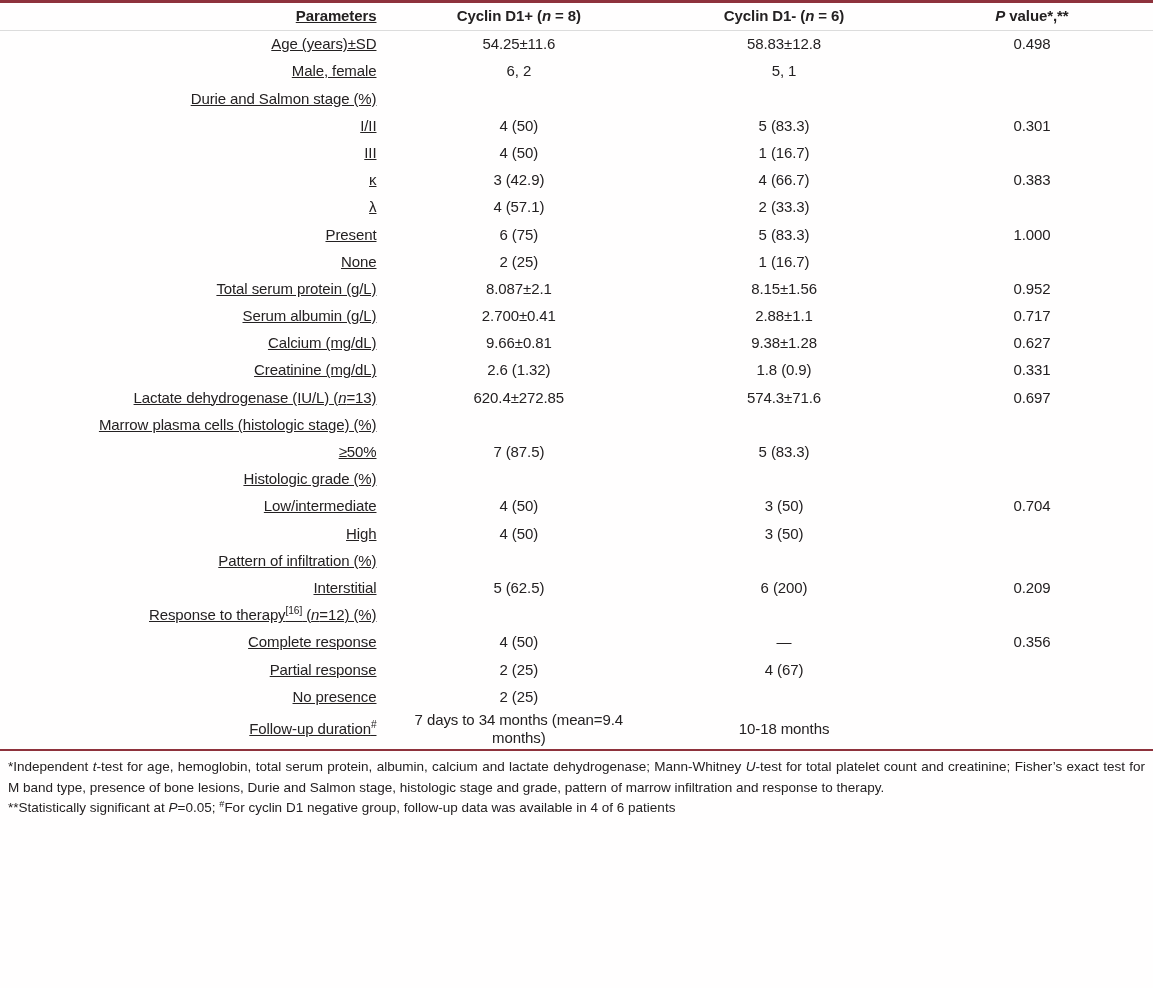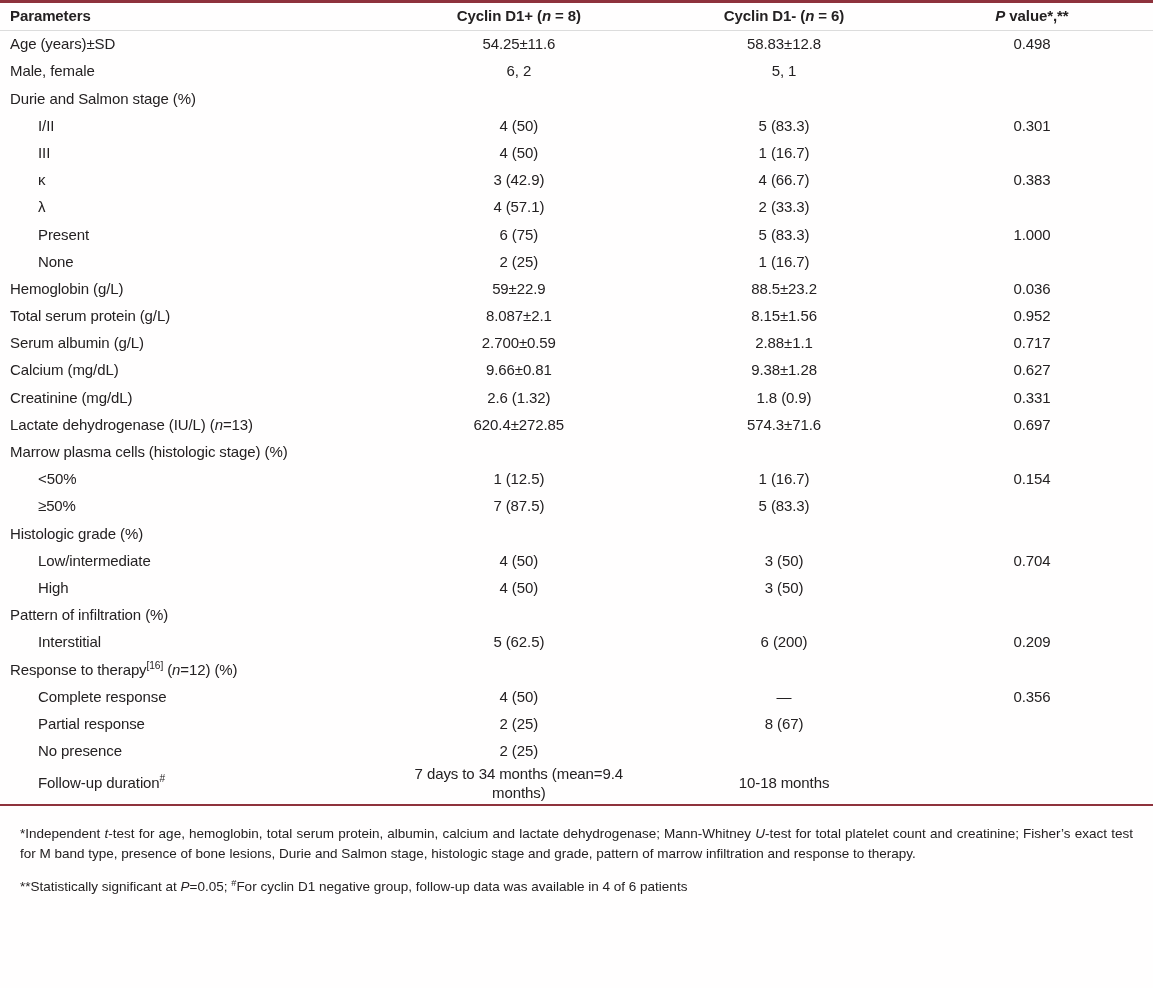--- a/index.html
+++ b/index.html
@@ -19,31 +19,31 @@
   .tbl col.c3{width:22%;} .tbl col.c4{width:21%;}
   .tbl th,.tbl td{
     font-size:15px;line-height:1.25;padding:0 16px;
     text-align:center;vertical-align:middle;font-weight:normal;
     letter-spacing:-0.1px;
   }
   .tbl thead th{
     font-weight:700;height:27px;border-bottom:1px solid #dcdcdc;
   }
   .tbl thead th:first-child,.tbl tbody td:first-child{
-    text-align:left;padding-left:10px;padding-right:4px;
+    text-align:right;padding-left:10px;padding-right:4px;text-decoration:underline;
   }
   .tbl tbody td{height:27.2px;}
   .tbl tr.sub td:first-child{padding-left:38px;}
   sup{font-size:68%;line-height:0;}
   i{font-style:italic;}
   .footnotes{
     box-sizing:border-box;margin-top:1px;border-top:2px solid #8e323c;
     padding:6px 8px 0 8px;font-size:13.5px;line-height:1.52;color:#242122;
   }
-  .footnotes p{margin:12px;}
+  .footnotes p{margin:0;}
   .footnotes p.justified{text-align:justify;}
 </style>
 </head>
 <body>
 
 <div class="sheet">
   <table class="tbl">
     <colgroup>
       <col class="c1">
         <col class="c2">
@@ -107,34 +107,28 @@
           <td>5 (83.3)</td>
           <td>1.000</td>
         </tr>
         <tr class="sub">
           <td>None</td>
           <td>2 (25)</td>
           <td>1 (16.7)</td>
           <td></td>
         </tr>
         <tr>
-          <td>Hemoglobin (g/L)</td>
-          <td>59±22.9</td>
-          <td>88.5±23.2</td>
-          <td>0.036</td>
-        </tr>
-        <tr>
           <td>Total serum protein (g/L)</td>
           <td>8.087±2.1</td>
           <td>8.15±1.56</td>
           <td>0.952</td>
         </tr>
         <tr>
           <td>Serum albumin (g/L)</td>
-          <td>2.700±0.59</td>
+          <td>2.700±0.41</td>
           <td>2.88±1.1</td>
           <td>0.717</td>
         </tr>
         <tr>
           <td>Calcium (mg/dL)</td>
           <td>9.66±0.81</td>
           <td>9.38±1.28</td>
           <td>0.627</td>
         </tr>
         <tr>
@@ -149,26 +143,20 @@
           <td>574.3±71.6</td>
           <td>0.697</td>
         </tr>
         <tr>
           <td>Marrow plasma cells (histologic stage) (%)</td>
           <td></td>
           <td></td>
           <td></td>
         </tr>
         <tr class="sub">
-          <td>&lt;50%</td>
-          <td>1 (12.5)</td>
-          <td>1 (16.7)</td>
-          <td>0.154</td>
-        </tr>
-        <tr class="sub">
           <td>≥50%</td>
           <td>7 (87.5)</td>
           <td>5 (83.3)</td>
           <td></td>
         </tr>
         <tr>
           <td>Histologic grade (%)</td>
           <td></td>
           <td></td>
           <td></td>
@@ -205,21 +193,21 @@
         </tr>
         <tr class="sub">
           <td>Complete response</td>
           <td>4 (50)</td>
           <td>—</td>
           <td>0.356</td>
         </tr>
         <tr class="sub">
           <td>Partial response</td>
           <td>2 (25)</td>
-          <td>8 (67)</td>
+          <td>4 (67)</td>
           <td></td>
         </tr>
         <tr class="sub">
           <td>No presence</td>
           <td>2 (25)</td>
           <td></td>
           <td></td>
         </tr>
         <tr class="sub">
           <td>Follow-up duration<sup>#</sup></td>

